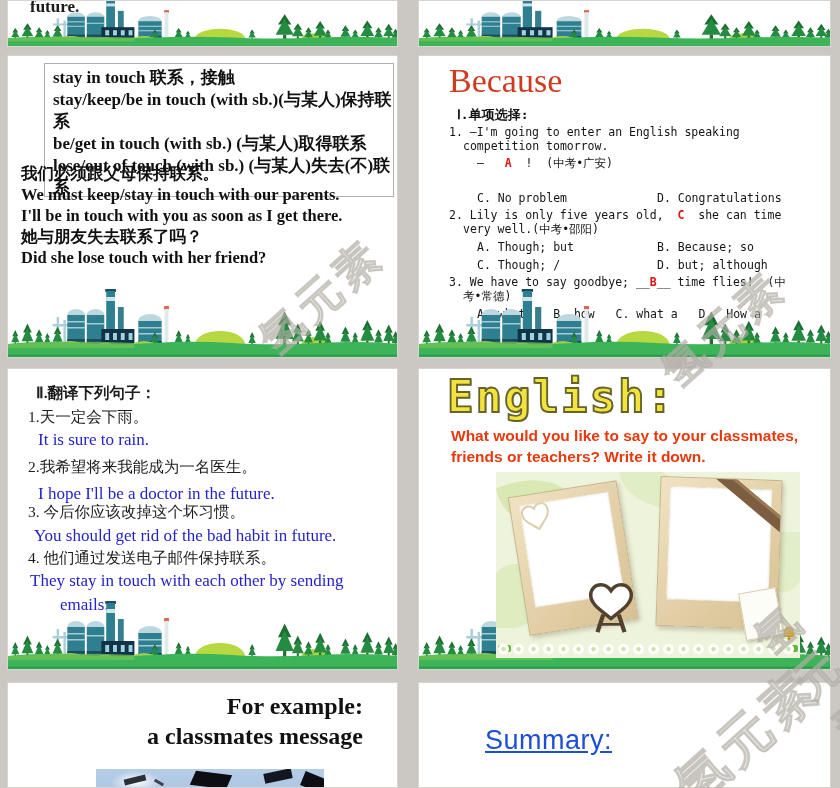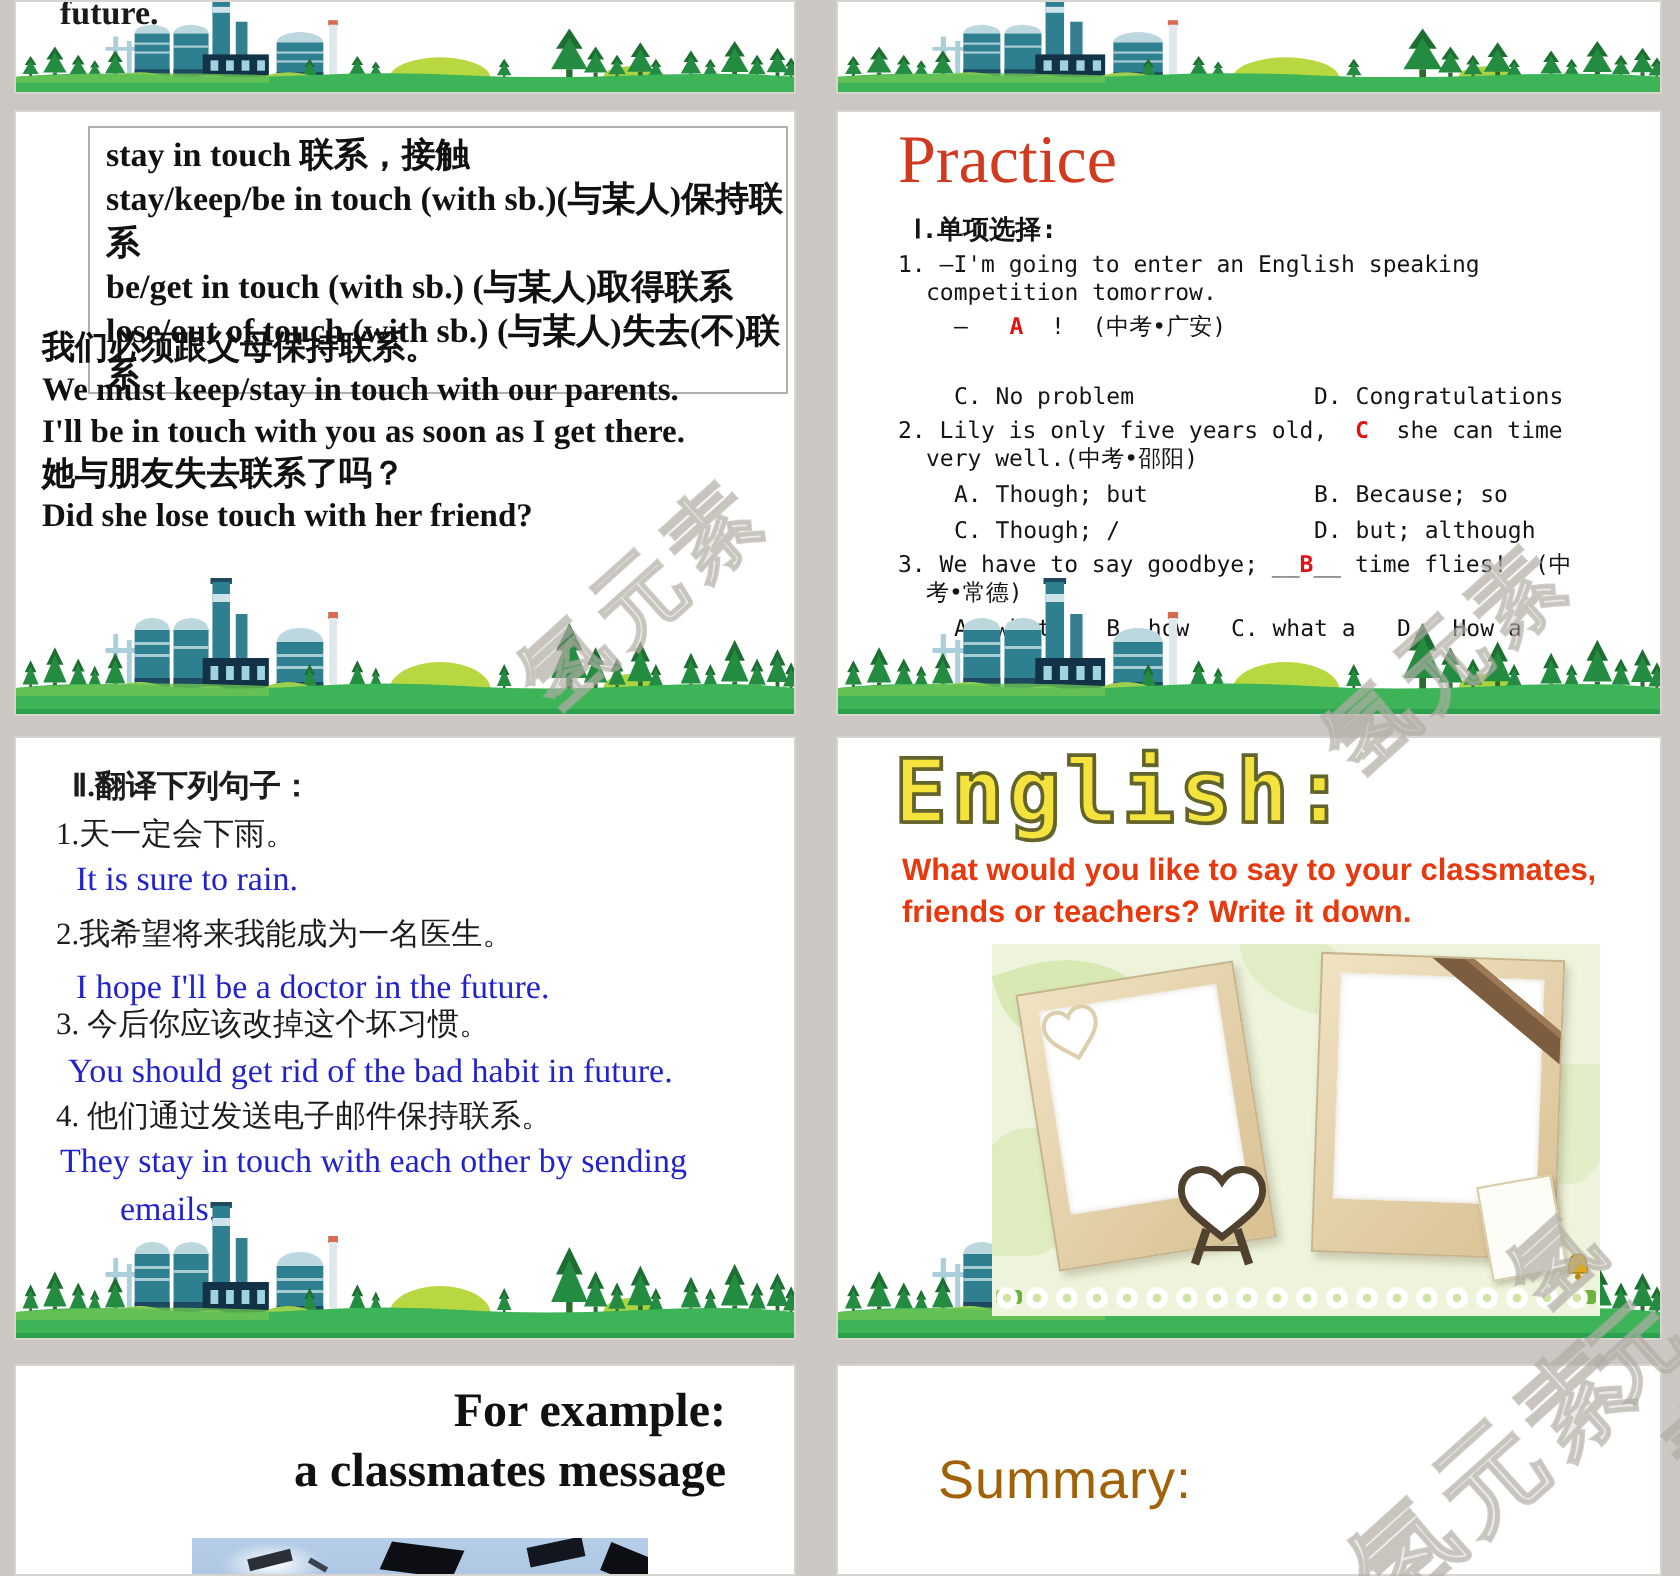--- a/index.html
+++ b/index.html
@@ -82,21 +82,21 @@
     font:bold 24px "Liberation Serif",serif;color:#111;line-height:30px;
   }
   .grad-img{
     position:absolute;left:88px;top:86px;width:228px;height:60px;
     background:linear-gradient(#b6cde7,#9cbadf);overflow:hidden;
   }
   .cap{position:absolute;background:#0d0d14;}
   .glow{position:absolute;left:14px;top:2px;width:52px;height:22px;
     background:radial-gradient(ellipse at center,#ffffff 0%,rgba(255,255,255,0) 70%);}
   
-  .summary-title{position:absolute;left:50px;top:42px;font:27px "Liberation Sans",sans-serif;color:#a16207;letter-spacing:.5px;}
+  .summary-title{position:absolute;left:66px;top:42px;font:27px "Liberation Sans",sans-serif;color:#1d4ed8;letter-spacing:.5px;text-decoration:underline;}
   
   .wm{
     position:absolute;z-index:50;pointer-events:none;
     font:bold 44px "DejaVu Sans",sans-serif;letter-spacing:5px;
     color:rgba(200,195,188,.38);-webkit-text-stroke:1px rgba(172,167,159,.55);
     transform:rotate(-42deg);
   }
   .wm.big{font-size:52px;}
 </style>
 </head>
@@ -206,21 +206,21 @@
     <div>I'll be in touch with you as soon as I get there.</div>
     <div>她与朋友失去联系了吗？</div>
     <div>Did she lose touch with her friend?</div>
   </div>
   <svg class="landscape" viewBox="0 0 400 70" preserveAspectRatio="none">
       <use href="#scape"></use>
     </svg>
 </div>
 
 <div class="slide" style="left:418px;top:55px;width:413px;height:303px;">
-  <div class="practice-title">Practice</div>
+  <div class="practice-title">Because</div>
   <div class="p-line p-section" style="left:38px;top:50px;">Ⅰ.单项选择:</div>
 
   <div class="p-line" style="left:30px;top:69px;">1. —I'm going to enter an English speaking</div>
   <div class="p-line" style="left:44px;top:83px;">competition tomorrow.</div>
   <div class="p-line" style="left:58px;top:100px;"><span>—   </span><span class="ans">A</span><span>  !  (中考•广安)</span></div>
   <div class="opt-row" style="left:58px;top:135px;"><span class="o1">C. No problem</span><span>D. Congratulations</span></div>
 
   <div class="p-line" style="left:30px;top:152px;"><span>2. Lily is only five years old,  </span><span class="ans">C</span><span>  she can time</span></div>
   <div class="p-line" style="left:44px;top:166px;">very well.(中考•邵阳)</div>
   <div class="opt-row" style="left:58px;top:184px;"><span class="o1">A. Though; but</span><span>B. Because; so</span></div>

